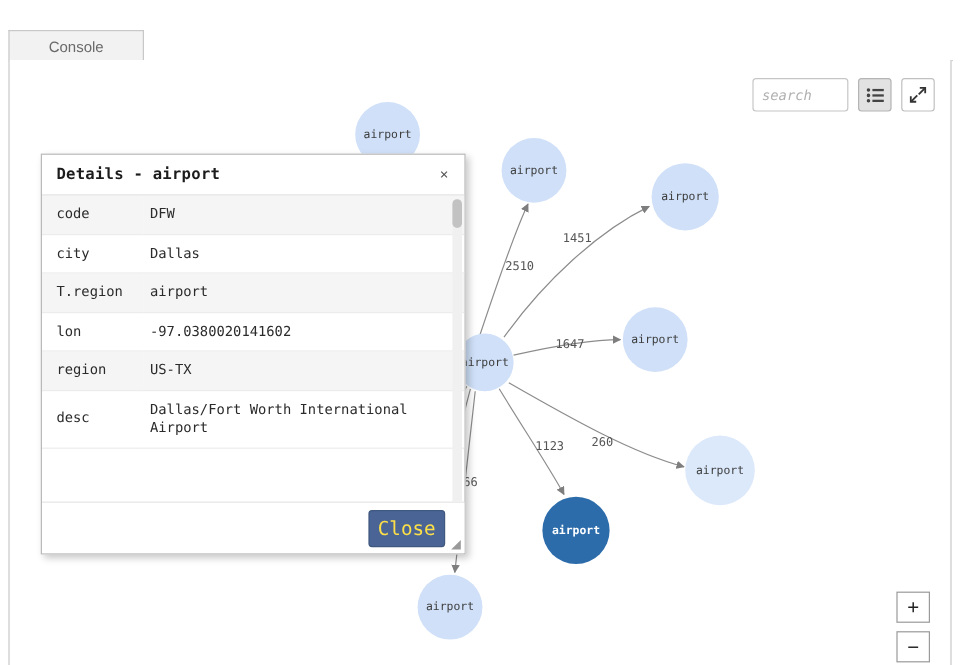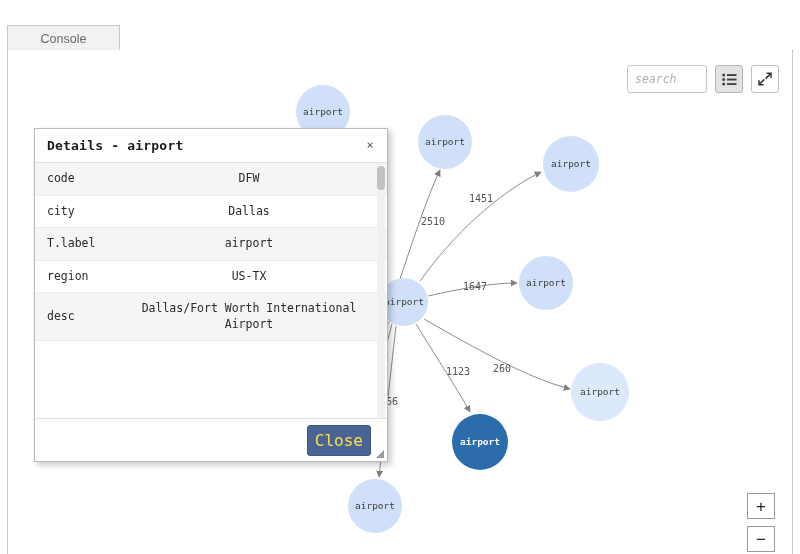--- a/index.html
+++ b/index.html
@@ -221,21 +221,21 @@
   .kv-table tr:nth-child(even) { background: #ffffff; }
   .kv-table td {
     font-family: "DejaVu Sans Mono", monospace;
     font-size: 11.5px;
     color: #2b2b2b;
     padding: 8px 6px;
     vertical-align: middle;
     line-height: 1.35;
   }
   .kv-key { width: 66px; padding-left: 12px !important; }
-  .kv-val { padding-right: 14px !important; text-align: center; }
+  .kv-val { padding-right: 14px !important; }
   .dlg-scroll {
     position: absolute;
     right: 2px; top: 3px;
     width: 8px; height: 272px;
     background: #f0f0f0;
     border-radius: 4px;
   }
   .dlg-thumb {
     position: absolute;
     left: 0; top: 0;
@@ -410,22 +410,26 @@
           <tbody>
             <tr>
               <td class="kv-key">code</td>
               <td class="kv-val">DFW</td>
             </tr>
             <tr>
               <td class="kv-key">city</td>
               <td class="kv-val">Dallas</td>
             </tr>
             <tr>
-              <td class="kv-key">T.label</td>
+              <td class="kv-key">T.region</td>
               <td class="kv-val">airport</td>
+            </tr>
+            <tr>
+              <td class="kv-key">lon</td>
+              <td class="kv-val">-97.0380020141602</td>
             </tr>
             <tr>
               <td class="kv-key">region</td>
               <td class="kv-val">US-TX</td>
             </tr>
             <tr>
               <td class="kv-key">desc</td>
               <td class="kv-val">Dallas/Fort Worth International Airport</td>
             </tr>
           </tbody>

